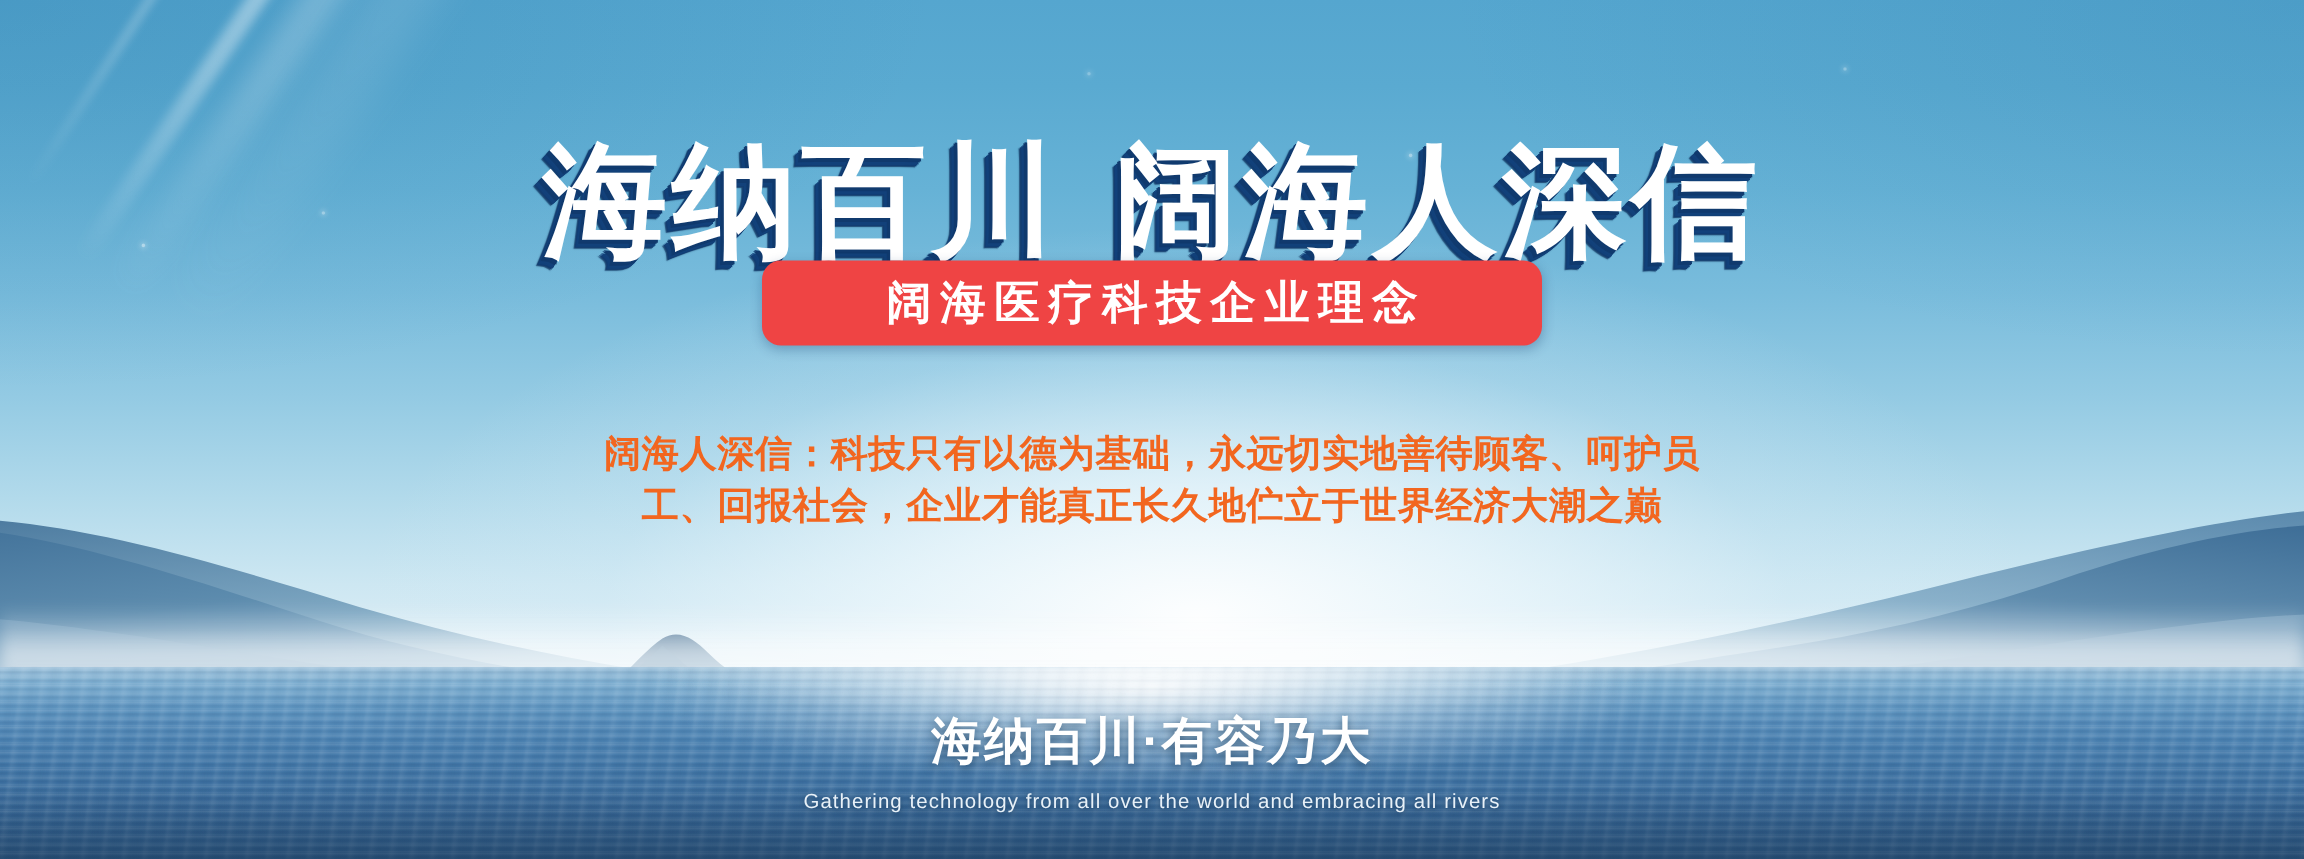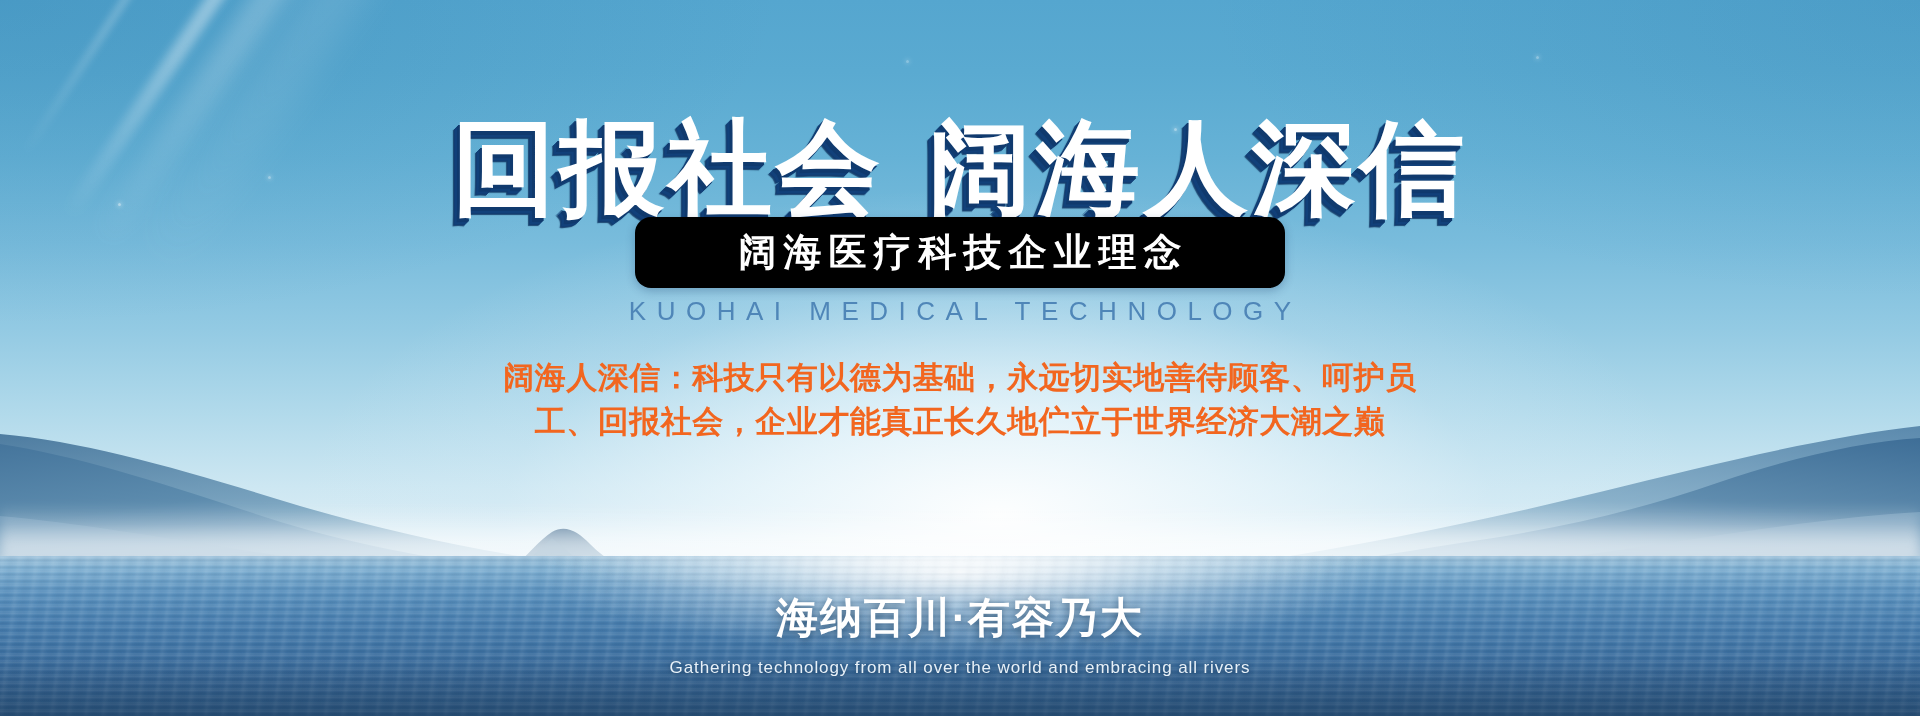--- a/index.html
+++ b/index.html
@@ -181,21 +181,21 @@
   .main-title .gap { display: inline-block; width: 44px; }
 
   .badge {
     position: absolute;
     left: 50%;
     top: 217px;
     transform: translateX(-50%);
     width: 650px;
     height: 71px;
     border-radius: 16px;
-    background: #000000;
+    background: #ef4444;
     box-shadow: 0 3px 10px rgba(10,45,95,0.28);
     display: flex;
     align-items: center;
     justify-content: center;
   }
   .badge-text {
     color: #ffffff;
     font-size: 38px;
     font-weight: 700;
     letter-spacing: 7px;
@@ -339,27 +339,26 @@
 
   <div class="sea">
     <div class="sea-ripples"></div>
     <div class="sea-ripples2"></div>
     <div class="sea-glitter"></div>
     <div class="sea-darken-bottom"></div>
   </div>
 
   <div class="content">
 
-    <h1 class="main-title"><span>回报社会</span><span class="gap"></span><span>阔海人深信</span></h1>
+    <h1 class="main-title"><span>海纳百川</span><span class="gap"></span><span>阔海人深信</span></h1>
 
     <div class="badge">
       <span class="badge-text">阔海医疗科技企业理念</span>
     </div>
 
-    <div class="en-subtitle">KUOHAI MEDICAL TECHNOLOGY</div>
 
     <div class="statement">
       <div>阔海人深信：科技只有以德为基础，永远切实地善待顾客、呵护员</div>
       <div>工、回报社会，企业才能真正长久地伫立于世界经济大潮之巅</div>
     </div>
 
     <div class="footer">
       <div class="footer-cn">海纳百川·有容乃大</div>
       <div class="footer-en">Gathering technology from all over the world and embracing all rivers</div>
     </div>

